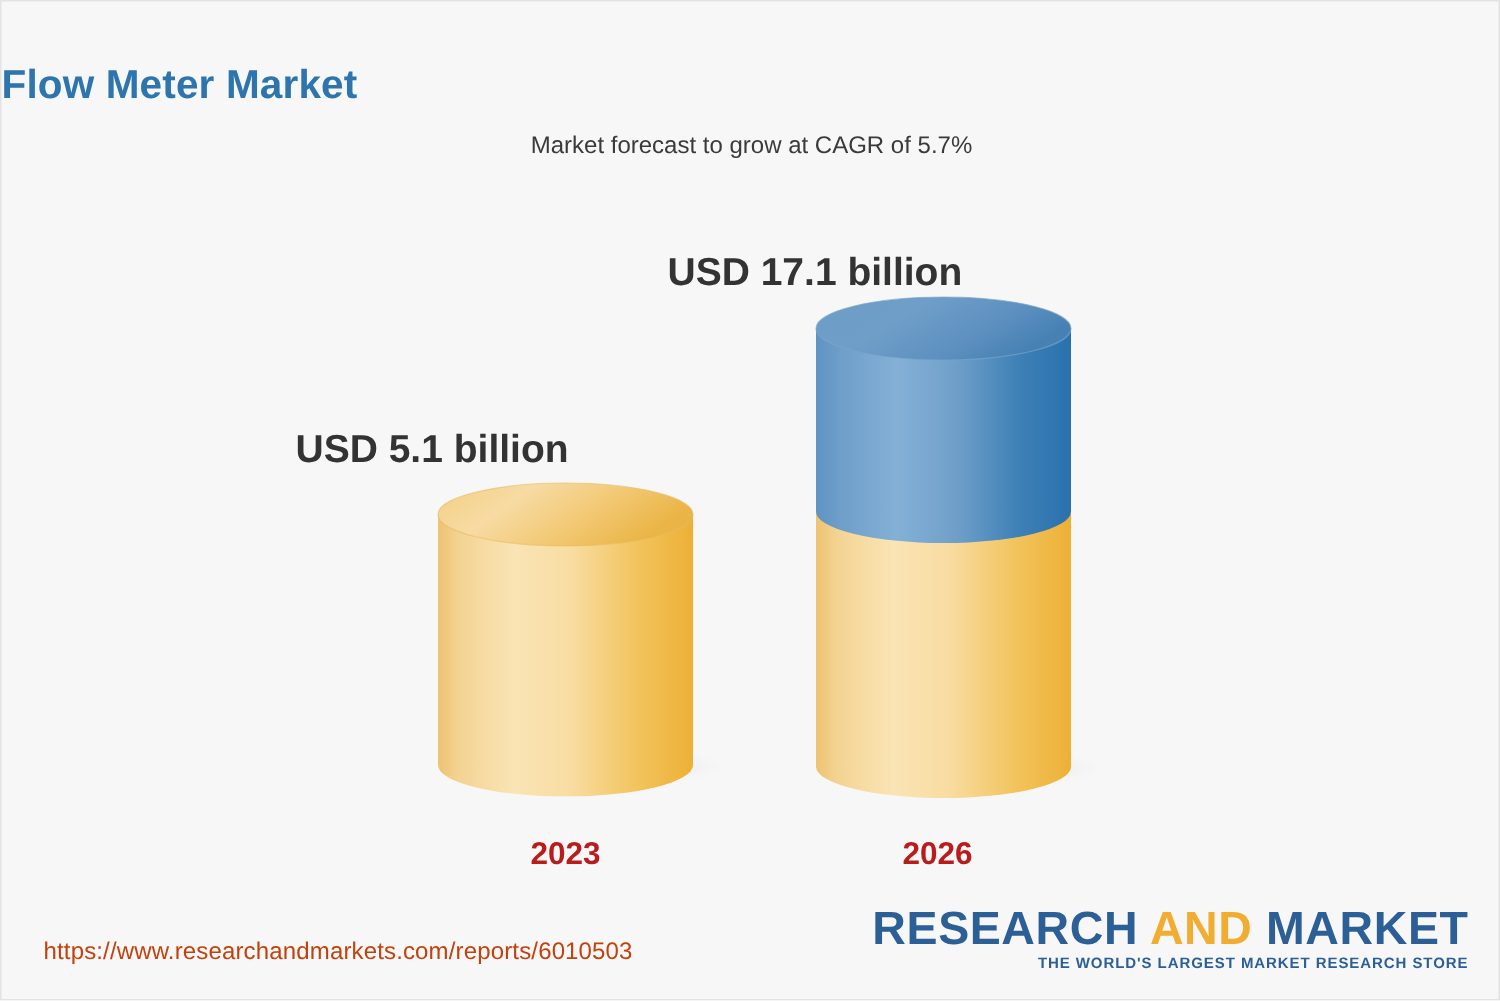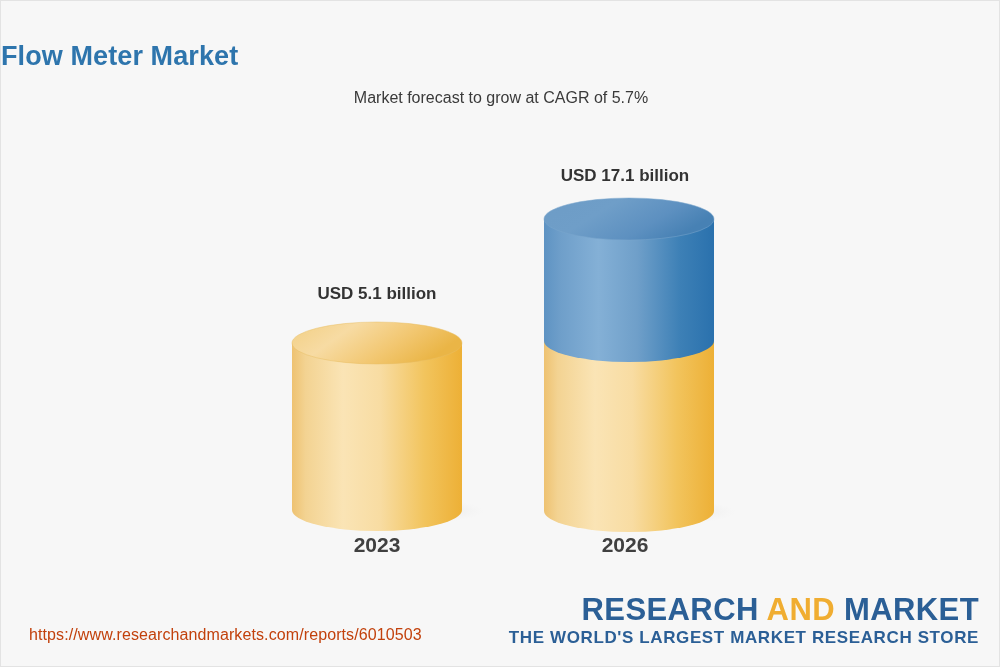--- a/index.html
+++ b/index.html
@@ -47,33 +47,33 @@
   .plot {
     position: absolute;
     left: 0;
     top: 0;
     width: 1000px;
     height: 667px;
   }
 
   .value-label {
     position: absolute;
-    font-size: 17px;
+    font-size: 26px;
     font-weight: bold;
     color: #333333;
+    white-space: nowrap;
+  }
+  .cat-label {
+    position: absolute;
+    font-size: 21px;
+    font-weight: bold;
+    color: #b91c1c;
     text-align: center;
     white-space: nowrap;
-  }
-  .cat-label {
-    position: absolute;
-    font-size: 21px;
-    font-weight: bold;
-    color: #404040;
-    text-align: center;
-    white-space: nowrap;
+    margin-top: 25px;
   }
 
   
   .cyl {
     position: absolute;
   }
   .cyl svg { display: block; }
 
   
   .footer-url {
@@ -93,21 +93,21 @@
   .logo-main {
     font-size: 31px;
     font-weight: bold;
     letter-spacing: 0.4px;
     line-height: 1.02;
     color: #2b5f96;
     white-space: nowrap;
   }
   .logo-main .logo-and { color: #f0ad31; margin-top: 33px; }
   .logo-tag {
-    font-size: 17px;
+    font-size: 10px;
     font-weight: bold;
     letter-spacing: 0.62px;
     color: #2b5f96;
     margin-top: 2px;
     white-space: nowrap;
   }
 </style>
 </head>
 <body>
 

